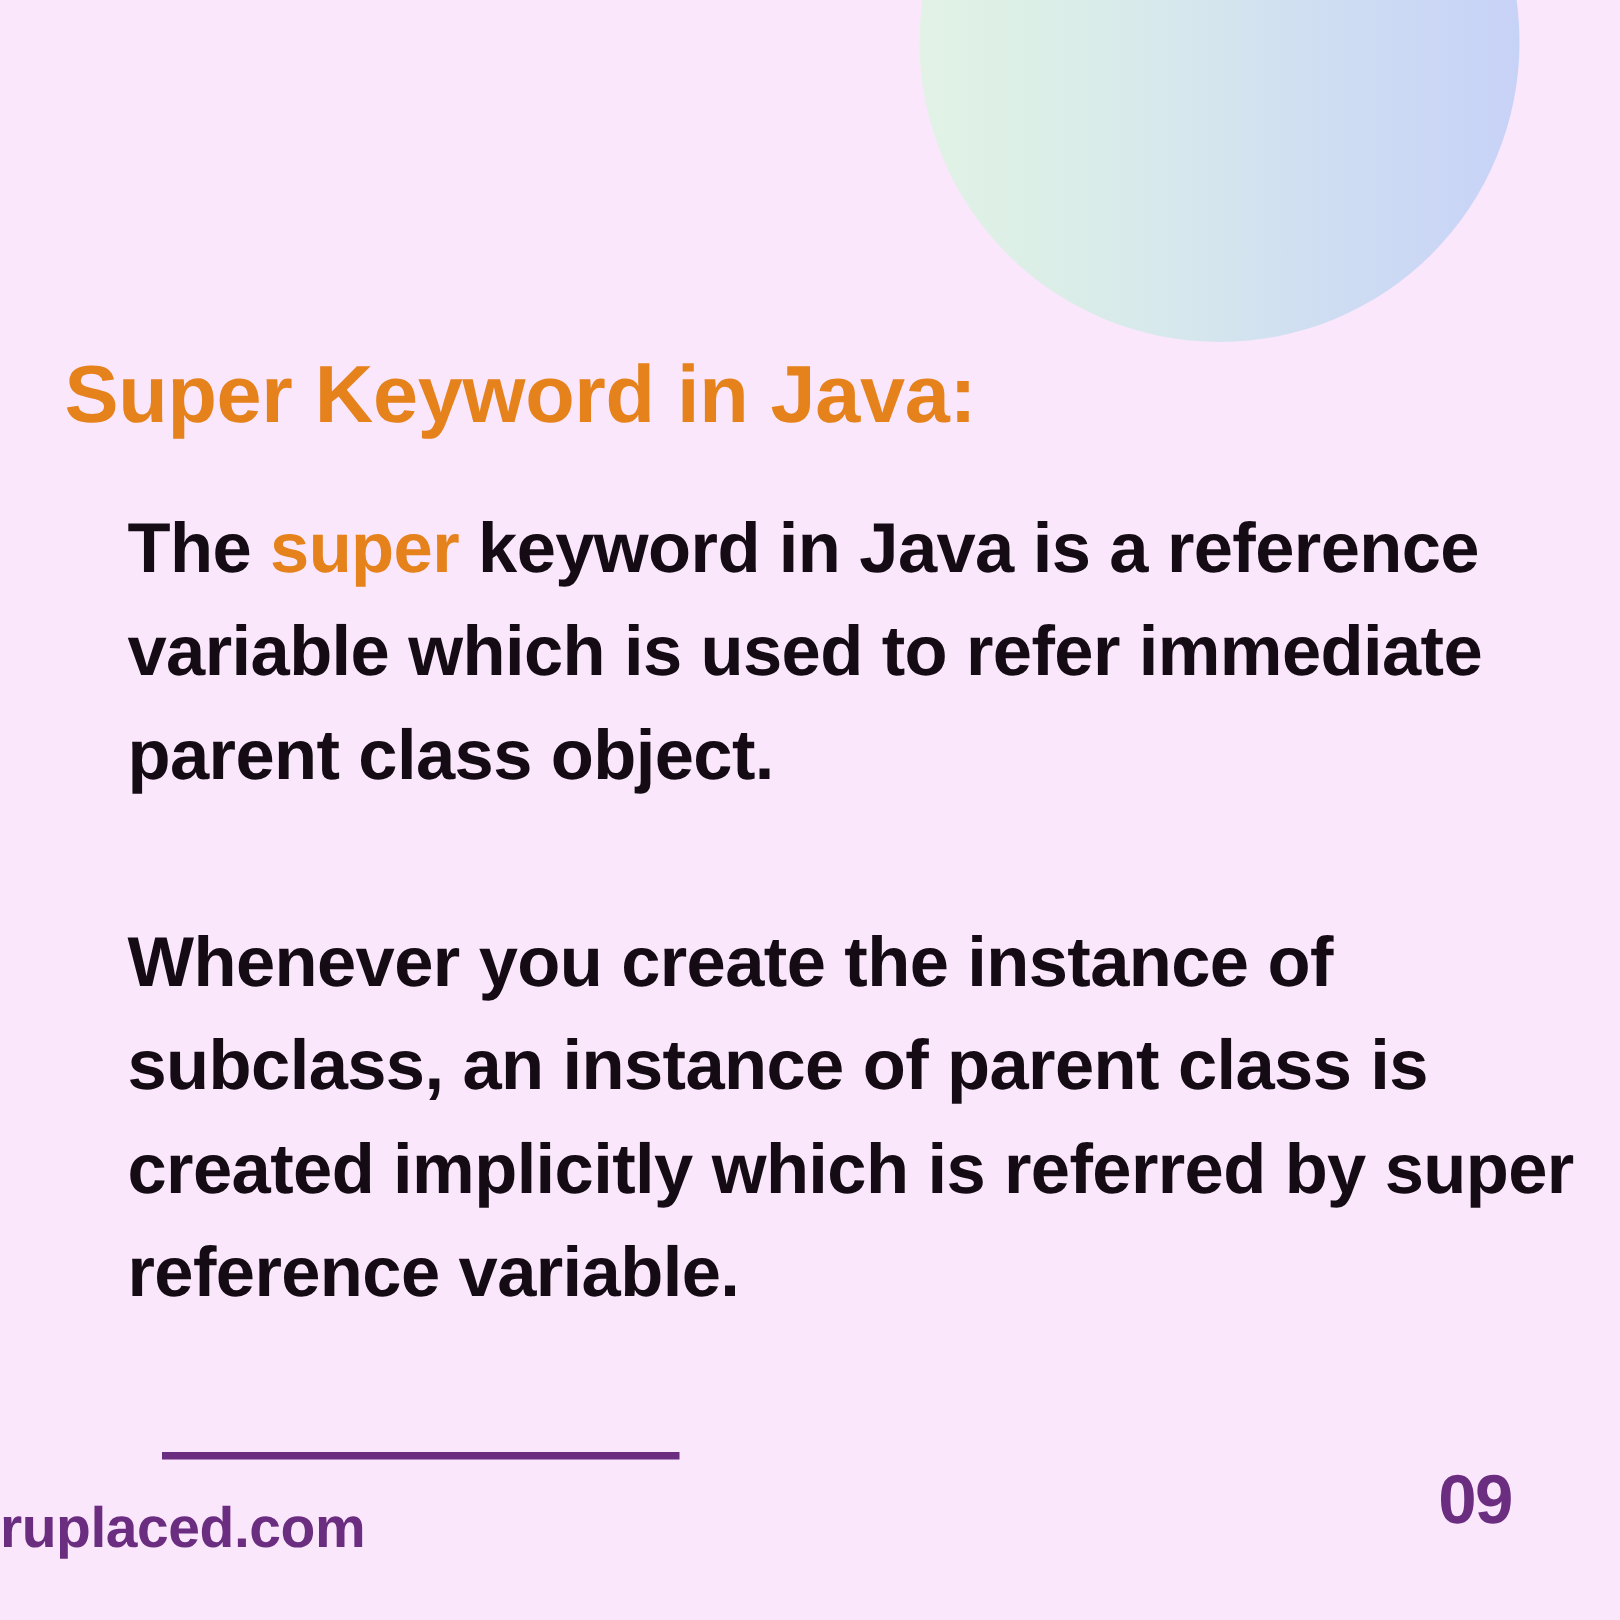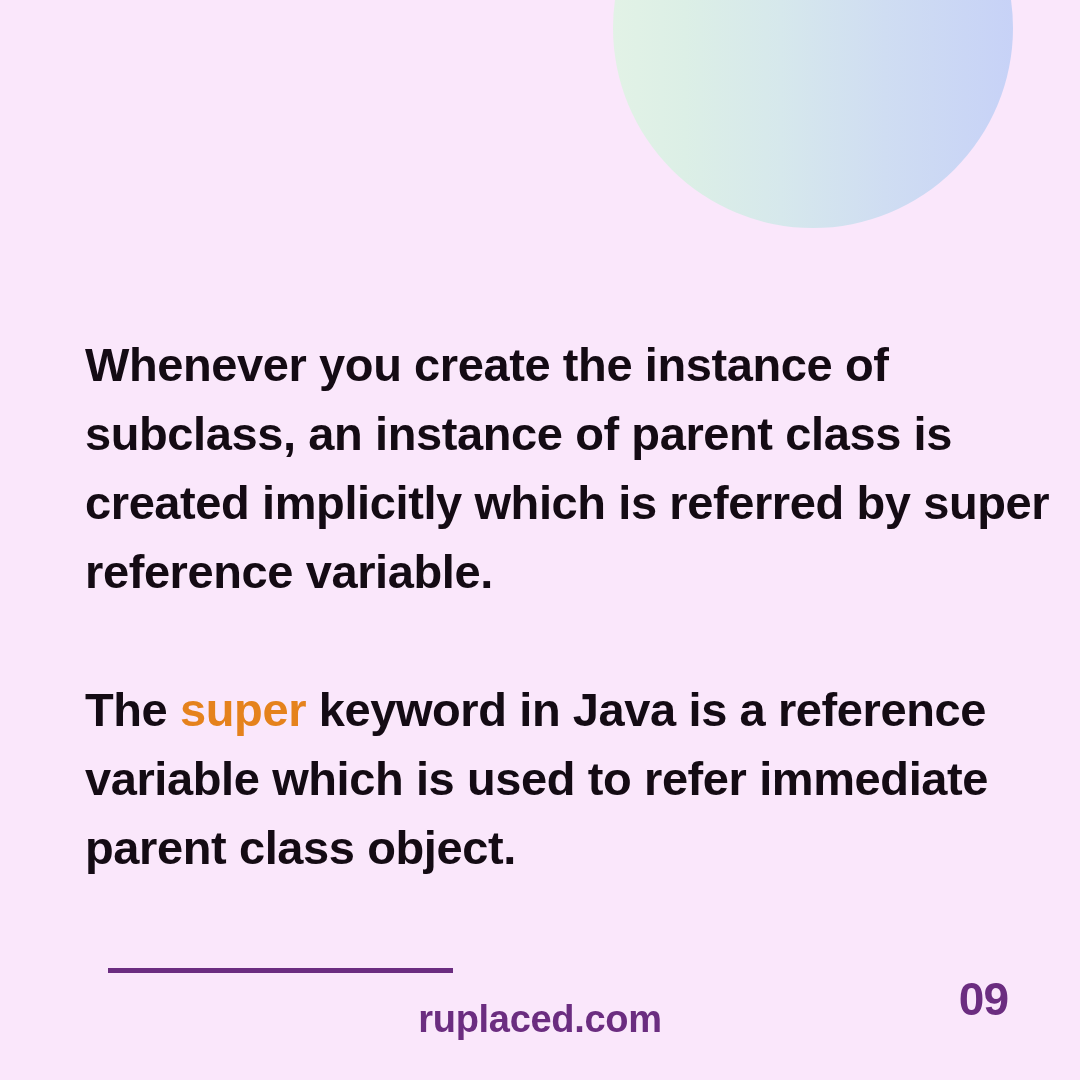--- a/index.html
+++ b/index.html
@@ -79,21 +79,21 @@
     width: 345px;
     height: 5px;
     background: #6B2D80;
   }
 
   .footer-site {
     position: absolute;
     left: 0;
     top: 998px;
     width: 1080px;
-    text-align: center;
+    text-align: left;
     font-size: 38px;
     font-weight: 700;
     color: #6B2D80;
     letter-spacing: -0.3px;
   }
 
   .page-number {
     position: absolute;
     right: 72px;
     top: 972px;
@@ -103,26 +103,27 @@
     letter-spacing: -1px;
   }
 </style>
 </head>
 <body>
 
 <div class="slide">
 
   <div class="deco-circle"></div>
 
+  <h1 class="title">Super Keyword in Java:</h1>
 
   <div class="body-block">
 
+    <p class="para"><span>The </span><span class="hl-super">super</span><span> keyword in Java is a reference variable which is used to refer immediate parent class object.</span></p>
+
     <p class="para">Whenever you create the instance of subclass, an instance of parent class is created implicitly which is referred by super reference variable.</p>
-
-    <p class="para"><span>The </span><span class="hl-super">super</span><span> keyword in Java is a reference variable which is used to refer immediate parent class object.</span></p>
 
   </div>
 
   <div class="footer-rule"></div>
 
   <div class="footer-site">ruplaced.com</div>
 
   <div class="page-number">09</div>
 
 </div>

